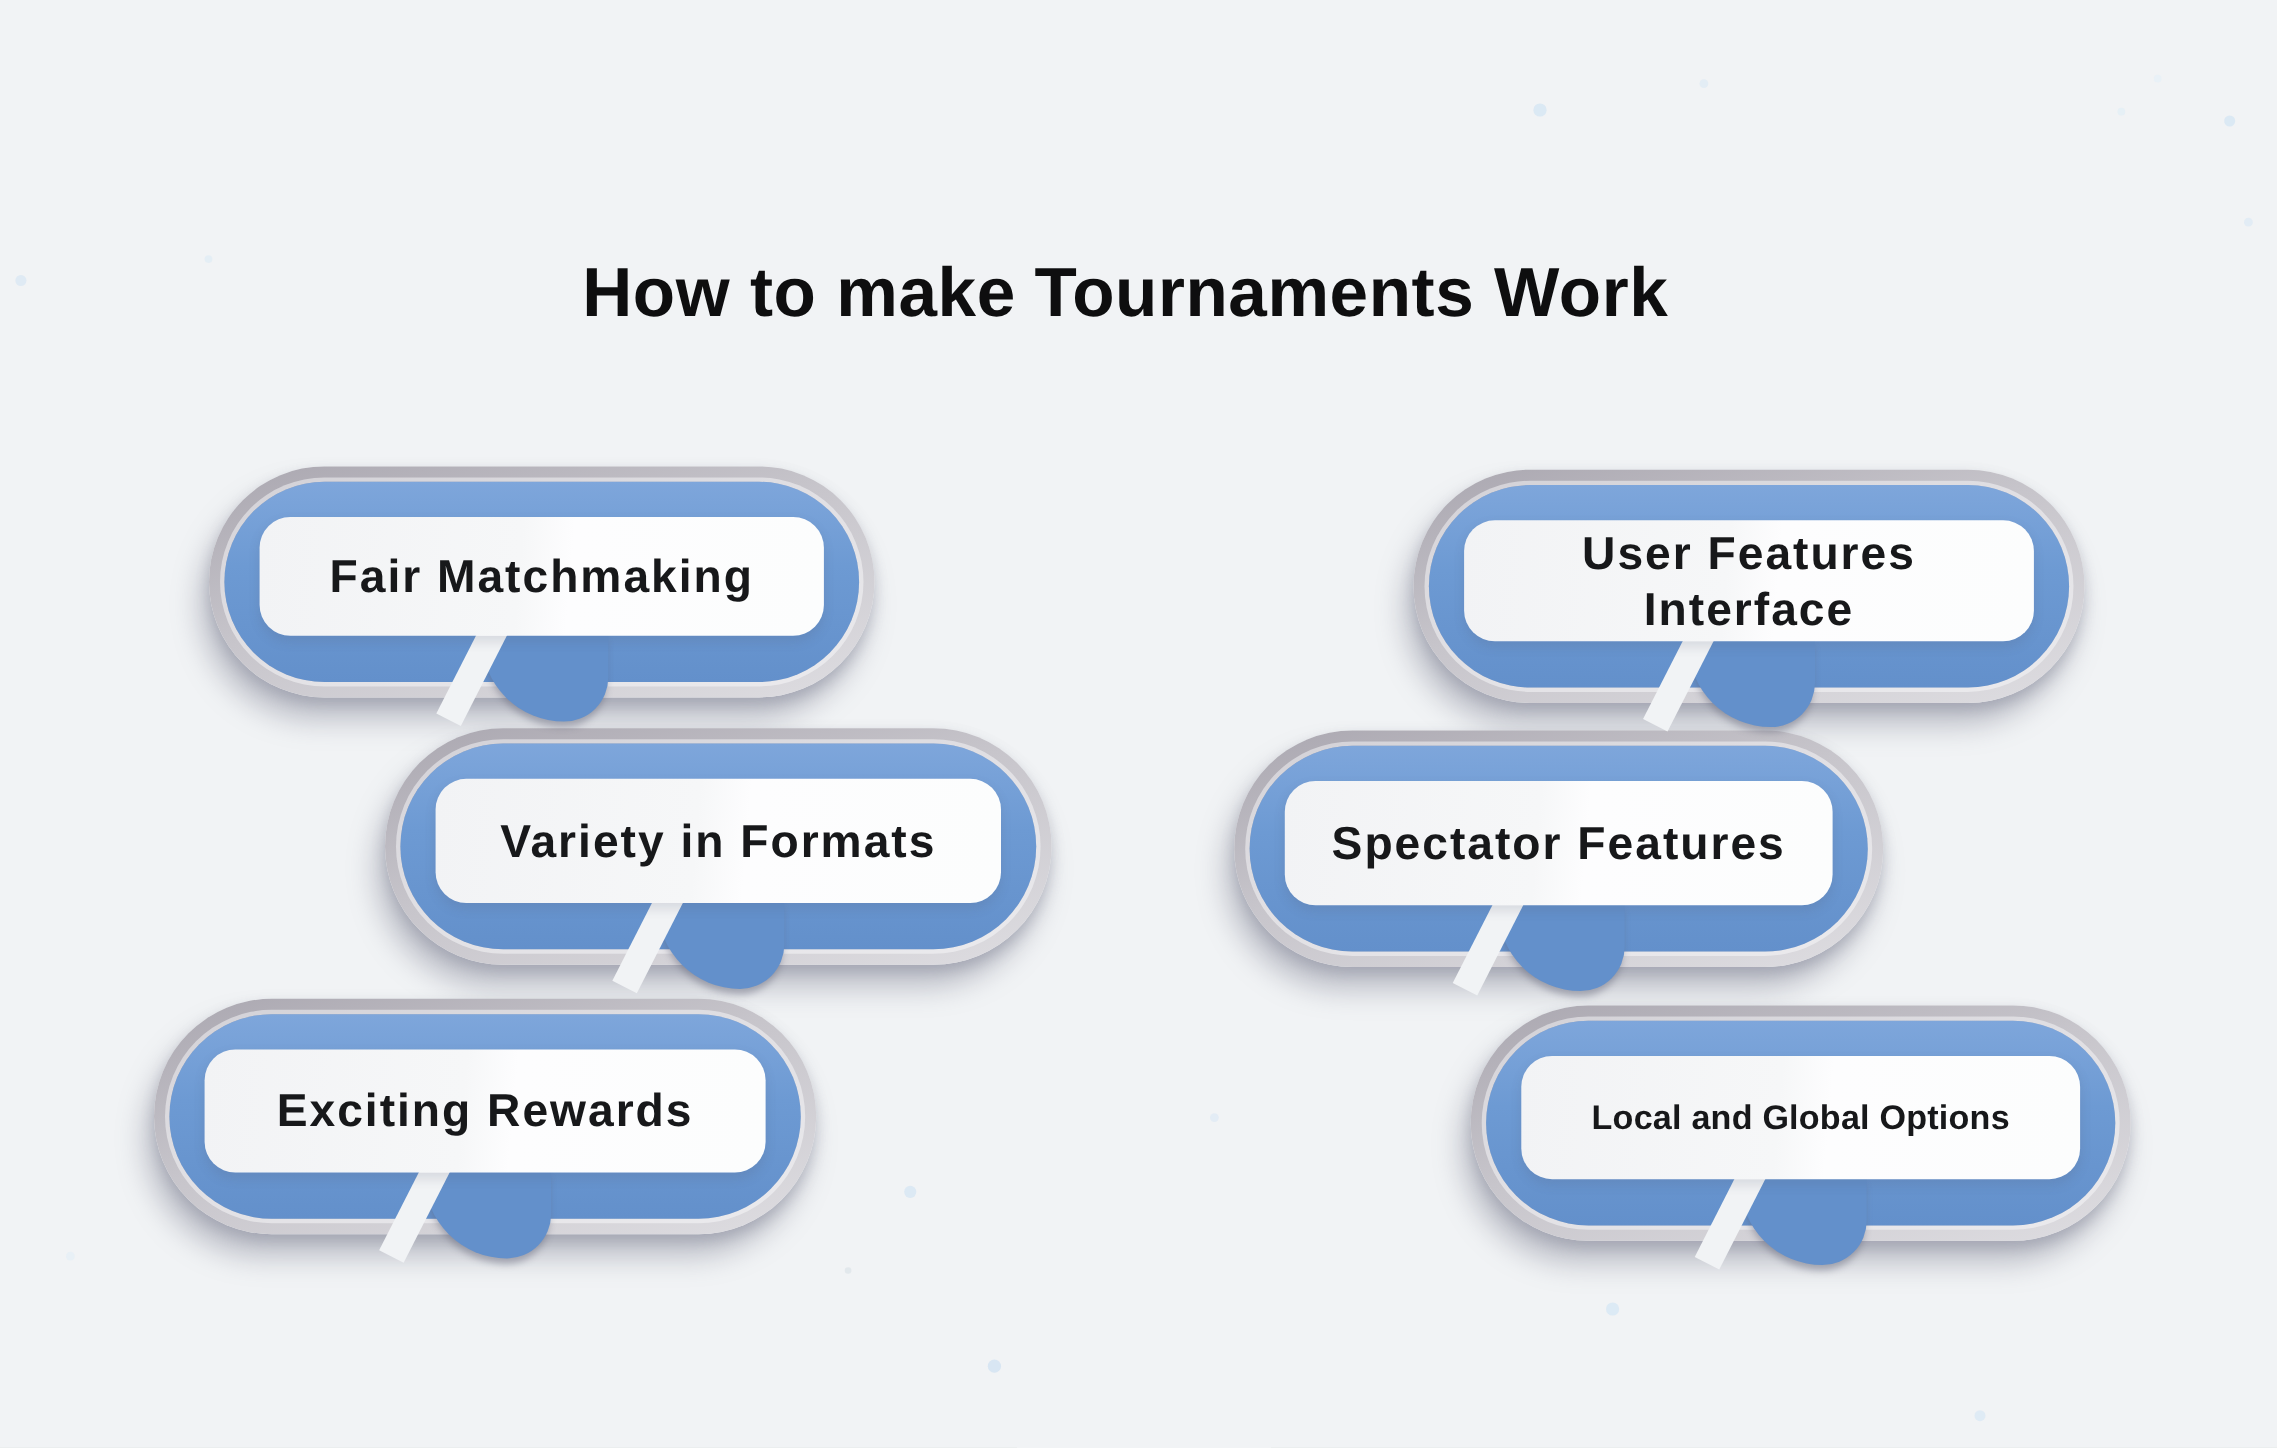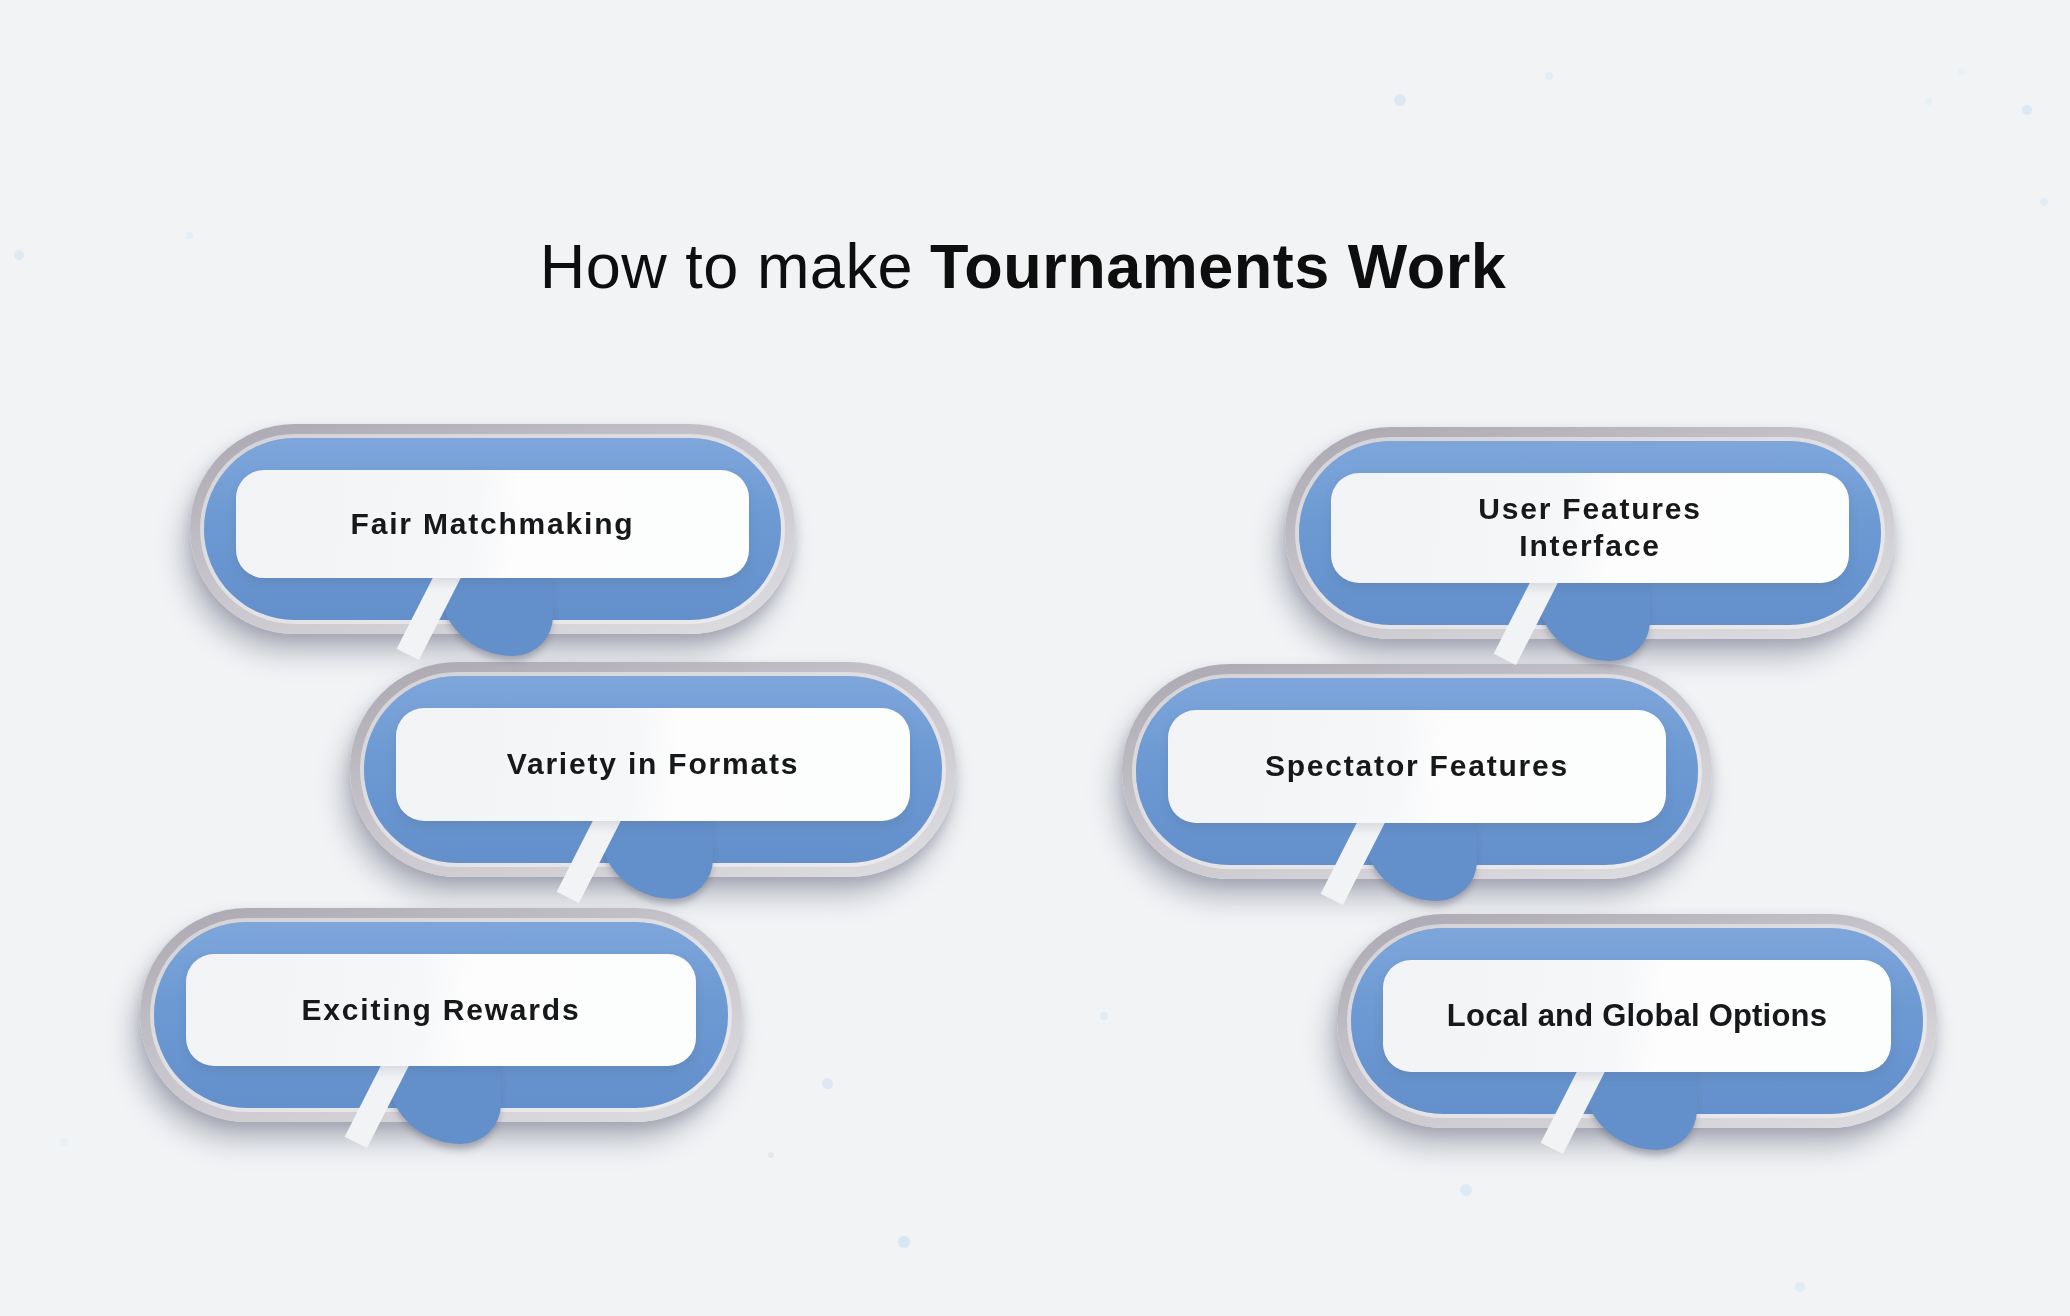--- a/index.html
+++ b/index.html
@@ -29,21 +29,21 @@
   .logo-word{
     position:absolute;left:2px;top:162px;font-size:30px;font-weight:700;
     letter-spacing:5.5px;color:var(--logo_gray);white-space:nowrap;
   }
   
   .title{
     position:absolute;left:0;top:233px;width:2070px;text-align:center;
     font-size:63px;color:var(--title_color);letter-spacing:.5px;line-height:1.05;
     transform:translateX(-12px);
   }
-  .title .t-reg{font-weight:400}
+  .title .t-reg{font-weight:700}
   .title .t-bold{font-weight:700;margin-left:.27em}
   
   .bubble{position:absolute}
   .ring{
     position:absolute;inset:0;border-radius:200px;z-index:1;
     background:linear-gradient(165deg,var(--ring_dark) 0%,var(--ring_mid) 45%,var(--ring_light) 100%);
     box-shadow:-8px 20px 26px rgba(105,108,128,.40), 0 6px 12px rgba(105,108,128,.28);
   }
   .blue{
     position:absolute;inset:14px;border-radius:200px;z-index:2;
@@ -60,21 +60,21 @@
     position:absolute;z-index:4;left:calc(50% - 70px);bottom:-27px;width:25px;height:122px;
     background:var(--page_bg);transform:rotate(27deg);
   }
   .panel{
     position:absolute;z-index:5;left:46px;right:46px;top:46px;bottom:56px;border-radius:28px;
     background:linear-gradient(95deg,#f2f3f5 0%,#f6f7f8 46%,var(--panel_white) 55%,#fcfdfd 100%);
     box-shadow:0 5px 10px rgba(80,90,110,.16);
     display:flex;align-items:center;justify-content:center;text-align:center;
   }
   .label{
-    font-size:30px;font-weight:700;letter-spacing:1.8px;color:var(--text_dark);line-height:1.22;
+    font-size:42px;font-weight:700;letter-spacing:1.8px;color:var(--text_dark);line-height:1.22;
   }
   .label.wrap{display:block;max-width:370px}
   .label.condensed{font-size:31px;letter-spacing:.2px}
   
   .b0{left:190px;top:424px;width:605px;height:210px}
   .b1{left:350px;top:662px;width:606px;height:215px}
   .b2{left:140px;top:908px;width:602px;height:214px}
   .b3{left:1285px;top:427px;width:610px;height:212px}
   .b4{left:1122px;top:664px;width:590px;height:215px}
   .b5{left:1337px;top:914px;width:600px;height:214px}

